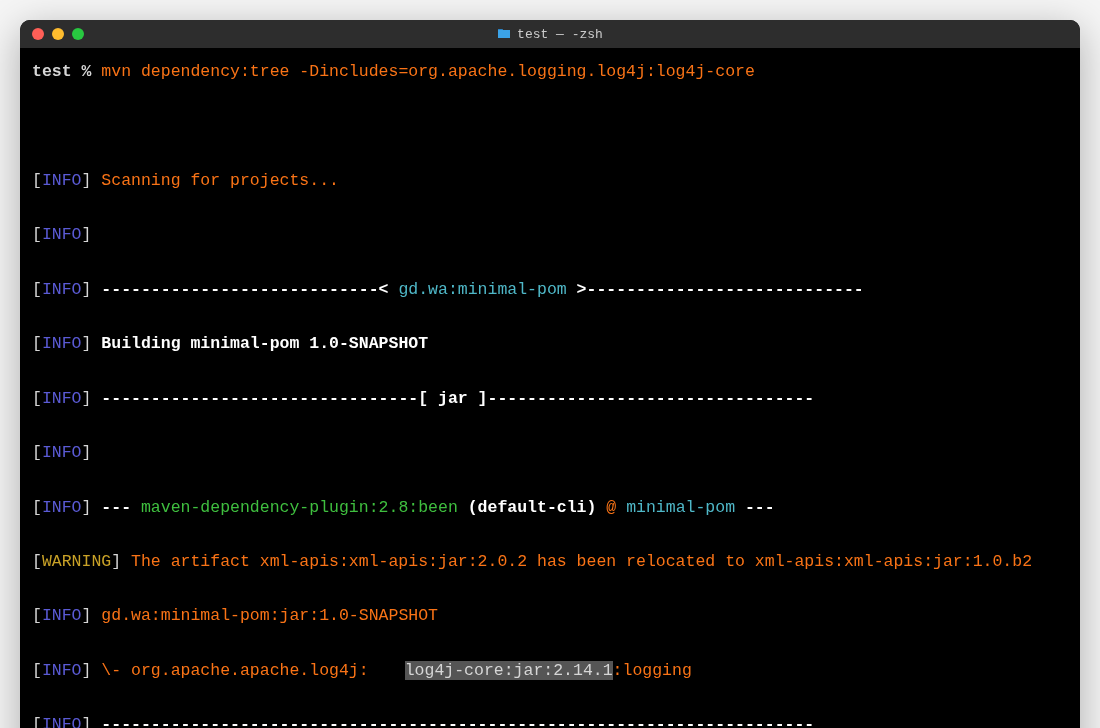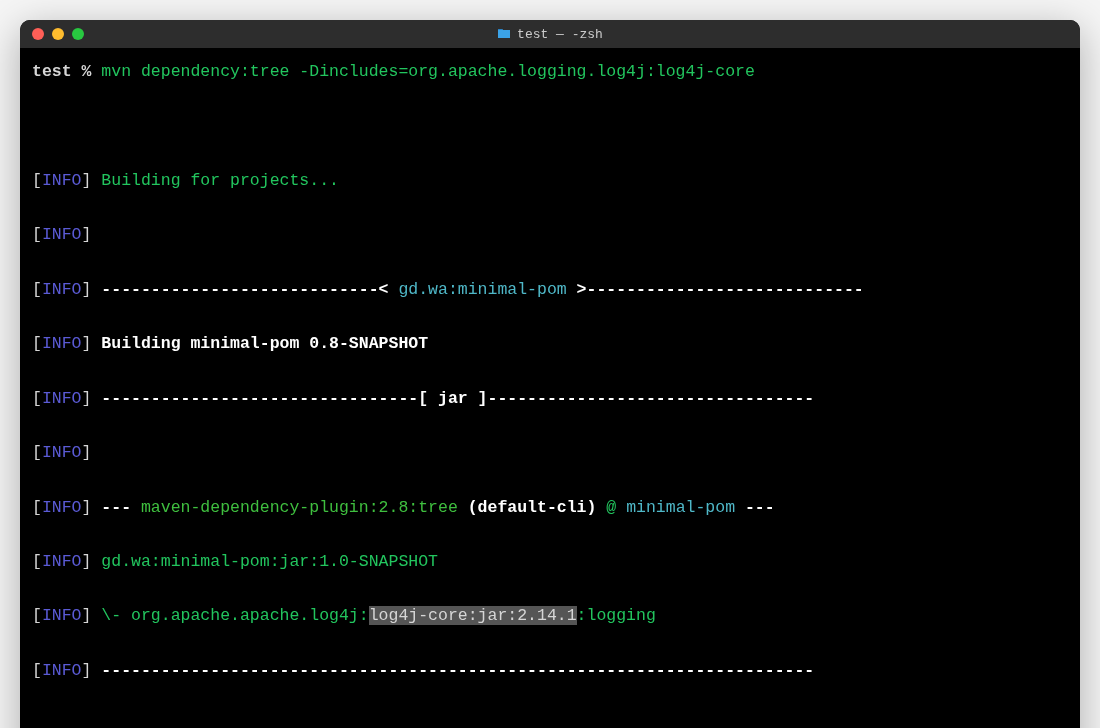--- a/index.html
+++ b/index.html
@@ -67,28 +67,29 @@
       white-space: pre-wrap;
       word-break: break-all;
       min-height: 660px;
     }
     .line {
       display: block;
     }
     .bracket { color: #d6d6d6; }
     .info { color: #5b5bd6; font-weight: normal; text-align: right; }
     .warning { color: #c9a227; }
-    .white { color: #22c55e; }
+    .white { color: #f97316; }
     .bold { font-weight: bold; color: #ffffff; }
     .cyan { color: #4fb8c8; margin-top: 24px; }
     .green { color: #3fbf3f; }
     .prompt { color: #d6d6d6; font-weight: bold; }
     .highlight {
       background: #555555;
       color: #d6d6d6;
+      margin-left: 36px;
     }
   </style>
 </head>
 <body>
 
 <div class="terminal-window">
   <div class="title-bar">
     <div class="traffic-lights">
       <div class="traffic-light tl-red"></div>
       <div class="traffic-light tl-yellow"></div>
@@ -99,27 +100,28 @@
         <svg viewBox="0 0 14 12" width="14" height="12">
           <path d="M1 2 L5 2 L6 3 L13 3 L13 11 L1 11 Z" fill="#3ba3e8"></path>
           <path d="M1 2 L5 2 L6 3 L1 3 Z" fill="#2a82c4"></path>
         </svg>
       </span>
       <span>test — -zsh</span>
     </div>
   </div>
   <div class="terminal-body"><span class="line"><span class="prompt">test</span> <span class="prompt">%</span> <span class="white">mvn dependency:tree -Dincludes=org.apache.logging.log4j:log4j-core</span></span>
 <span class="line"> </span>
-<span class="line"><span class="bracket">[</span><span class="info">INFO</span><span class="bracket">]</span> <span class="white">Building for projects...</span></span>
+<span class="line"><span class="bracket">[</span><span class="info">INFO</span><span class="bracket">]</span> <span class="white">Scanning for projects...</span></span>
 <span class="line"><span class="bracket">[</span><span class="info">INFO</span><span class="bracket">]</span></span>
 <span class="line"><span class="bracket">[</span><span class="info">INFO</span><span class="bracket">]</span> <span class="bold">----------------------------&lt; </span><span class="cyan">gd.wa:minimal-pom</span><span class="bold"> &gt;----------------------------</span></span>
-<span class="line"><span class="bracket">[</span><span class="info">INFO</span><span class="bracket">]</span> <span class="bold">Building minimal-pom 0.8-SNAPSHOT</span></span>
+<span class="line"><span class="bracket">[</span><span class="info">INFO</span><span class="bracket">]</span> <span class="bold">Building minimal-pom 1.0-SNAPSHOT</span></span>
 <span class="line"><span class="bracket">[</span><span class="info">INFO</span><span class="bracket">]</span> <span class="bold">--------------------------------[ </span><span class="bold">jar</span><span class="bold"> ]---------------------------------</span></span>
 <span class="line"><span class="bracket">[</span><span class="info">INFO</span><span class="bracket">]</span></span>
-<span class="line"><span class="bracket">[</span><span class="info">INFO</span><span class="bracket">]</span> <span class="bold">--- </span><span class="green">maven-dependency-plugin:2.8:tree</span><span class="bold"> (default-cli)</span><span class="white"> @ </span><span class="cyan">minimal-pom</span><span class="bold"> ---</span></span>
+<span class="line"><span class="bracket">[</span><span class="info">INFO</span><span class="bracket">]</span> <span class="bold">--- </span><span class="green">maven-dependency-plugin:2.8:been</span><span class="bold"> (default-cli)</span><span class="white"> @ </span><span class="cyan">minimal-pom</span><span class="bold"> ---</span></span>
+<span class="line"><span class="bracket">[</span><span class="warning">WARNING</span><span class="bracket">]</span> <span class="white">The artifact xml-apis:xml-apis:jar:2.0.2 has been relocated to xml-apis:xml-apis:jar:1.0.b2</span></span>
 <span class="line"><span class="bracket">[</span><span class="info">INFO</span><span class="bracket">]</span> <span class="white">gd.wa:minimal-pom:jar:1.0-SNAPSHOT</span></span>
 <span class="line"><span class="bracket">[</span><span class="info">INFO</span><span class="bracket">]</span> <span class="white">\- org.apache.apache.log4j:</span><span class="highlight">log4j-core:jar:2.14.1</span><span class="white">:logging</span></span>
 <span class="line"><span class="bracket">[</span><span class="info">INFO</span><span class="bracket">]</span> <span class="bold">------------------------------------------------------------------------</span></span>
 
 
 
 
 
 </div>
 </div>

